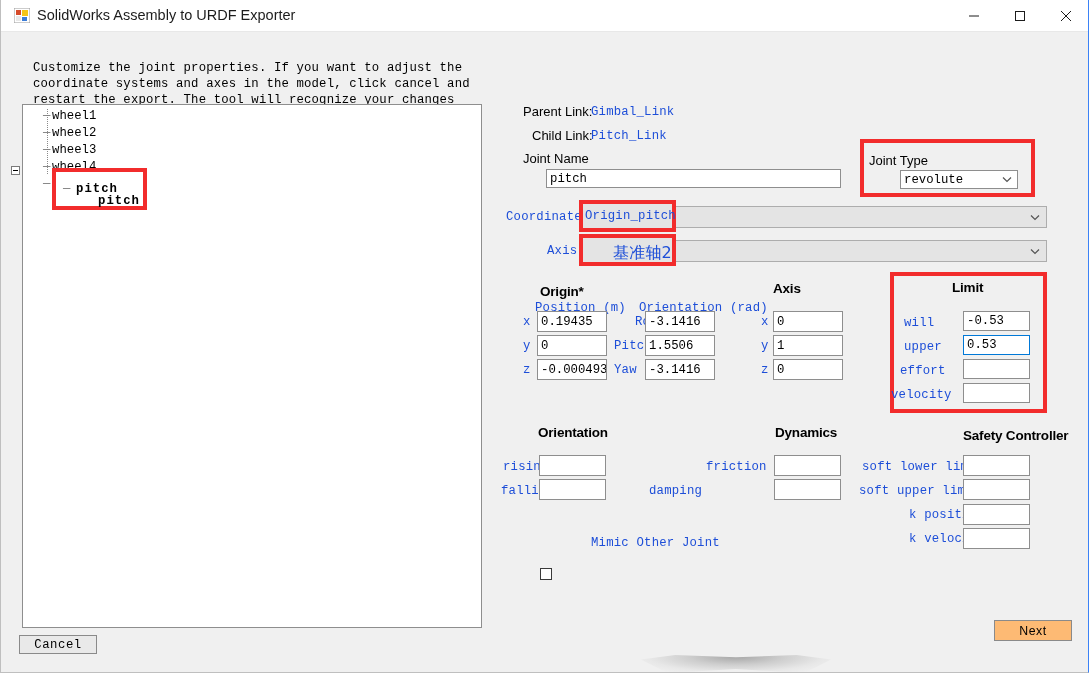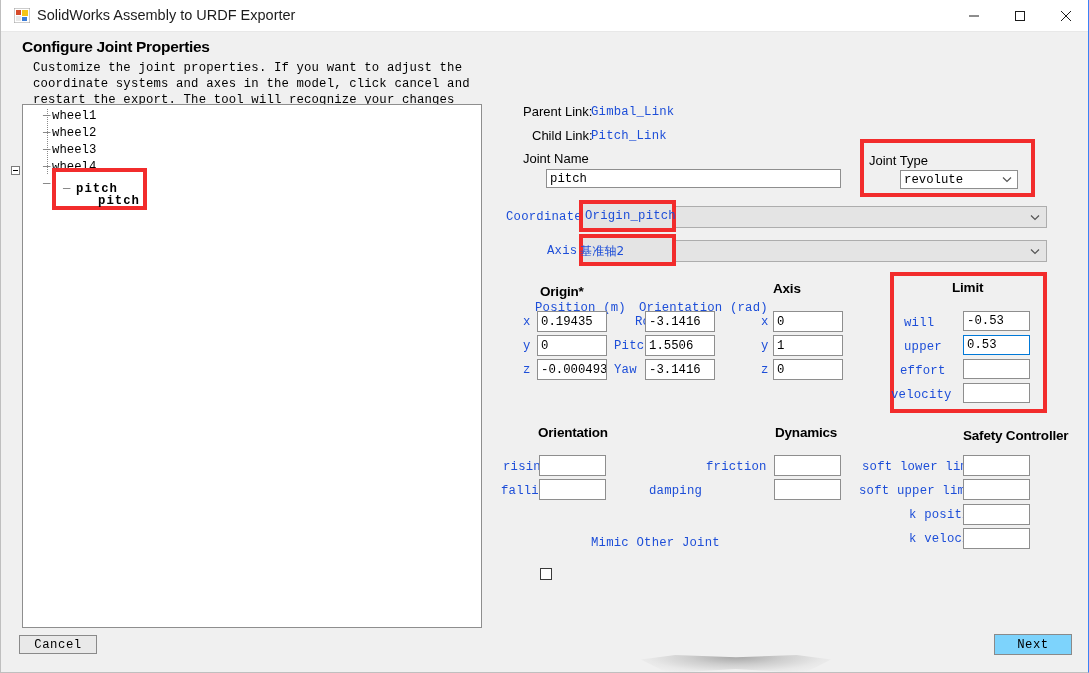--- a/index.html
+++ b/index.html
@@ -184,25 +184,25 @@
     box-sizing: border-box;
   }
 
   #footer-note {
     position: absolute; left: 529px; top: 633px;
     font-family: "Liberation Mono", monospace;
     font-size: 12.3px; line-height: 16px; color: #000;
     letter-spacing: 0.15px;
   }
   #next-btn {
-    position: absolute; left: 993px; top: 634px;
+    position: absolute; left: 993px; top: 620px;
     width: 78px; height: 21px;
-    background: #7dd3fc; border: 1px solid #8a8a8a;
-    box-sizing: border-box;
-    font-family: Liberation Mono, monospace;
+    background: #fdba74; border: 1px solid #8a8a8a;
+    box-sizing: border-box;
+    font-family: Liberation Sans, sans-serif;
     font-size: 12.3px; color: #000;
     display: flex; align-items: center; justify-content: center;
     letter-spacing: 0.5px;
   }
   #watermark {
     position: absolute; left: 640px; top: 655px;
     width: 190px; height: 18px;
     background: radial-gradient(ellipse at 50% 10%, #9a9a9a 0%, #c8c8c8 35%, #e6e6e6 65%, #f0f0f0 85%);
     opacity: 0.85;
     clip-path: polygon(0% 25%, 18% 0%, 50% 12%, 82% 0%, 100% 25%, 86% 100%, 50% 78%, 14% 100%);
@@ -234,21 +234,20 @@
         </svg>
     </div>
     <div class="wbtn" id="btn-close">
       <svg width="12" height="12" viewBox="0 0 12 12">
           <line x1="1" y1="1" x2="11" y2="11" stroke="#1c1c1c" stroke-width="1"></line>
           <line x1="11" y1="1" x2="1" y2="11" stroke="#1c1c1c" stroke-width="1"></line>
         </svg>
     </div>
   </div>
 
-  <div id="page-title">Configure Joint Properties</div>
   <div id="page-desc">Customize the joint properties. If you want to adjust the coordinate systems and axes in the model, click cancel and restart the export. The tool will recognize your changes on the next run.</div>
 
   <div id="tree-panel">
     <div class="vline" style="left:24px; top:4px; height:66px;"></div>
 
     <div class="tdash" style="left:20px; top:4px;">─</div>
     <div class="tdash" style="left:20px; top:21px;">─</div>
     <div class="tdash" style="left:20px; top:38px;">─</div>
     <div class="tdash" style="left:20px; top:55px;">─</div>
     <div class="tdash" style="left:20px; top:72px;">─</div>
@@ -303,21 +302,21 @@
   <div class="lbl-mono" style="left:546px; top:244px;">Axis</div>
   <div class="combo-dis" style="left:578px; top:240px; width:468px; height:22px;">
     <span class="cv" style="visibility:hidden;">.</span>
     <span class="chev">
       <svg width="10" height="7" viewBox="0 0 10 7">
           <polyline points="1,1.5 5,5.5 9,1.5" fill="none" stroke="#555" stroke-width="1.2"></polyline>
         </svg>
     </span>
   </div>
   <div class="anno-fill" style="left:578px; top:234px; width:97px; height:32px; z-index:4; background:#e4e4e4;"></div>
-  <div class="lbl-mono" style="left:579px; top:243px; z-index:5; font-family:'DejaVu Sans', sans-serif; font-size:12px;">基准轴2</div>
+  <div class="lbl-mono" style="left:612px; top:243px; z-index:5; font-family:'DejaVu Sans', sans-serif; font-size:16px;">基准轴2</div>
 
   <div class="hdr-sans" style="left:539px; top:284px;">Origin*</div>
   <div class="lbl-mono" style="left:534px; top:301px;">Position (m)</div>
   <div class="lbl-mono" style="left:638px; top:301px;">Orientation (rad)</div>
 
   <div class="lbl-mono" style="left:522px; top:315px;">x</div>
   <div class="tbox" style="left:536px; top:311px; width:70px; height:21px;">0.19435</div>
   <div class="lbl-mono" style="left:522px; top:339px;">y</div>
   <div class="tbox" style="left:536px; top:335px; width:70px; height:21px;">0</div>
   <div class="lbl-mono" style="left:522px; top:363px;">z</div>

